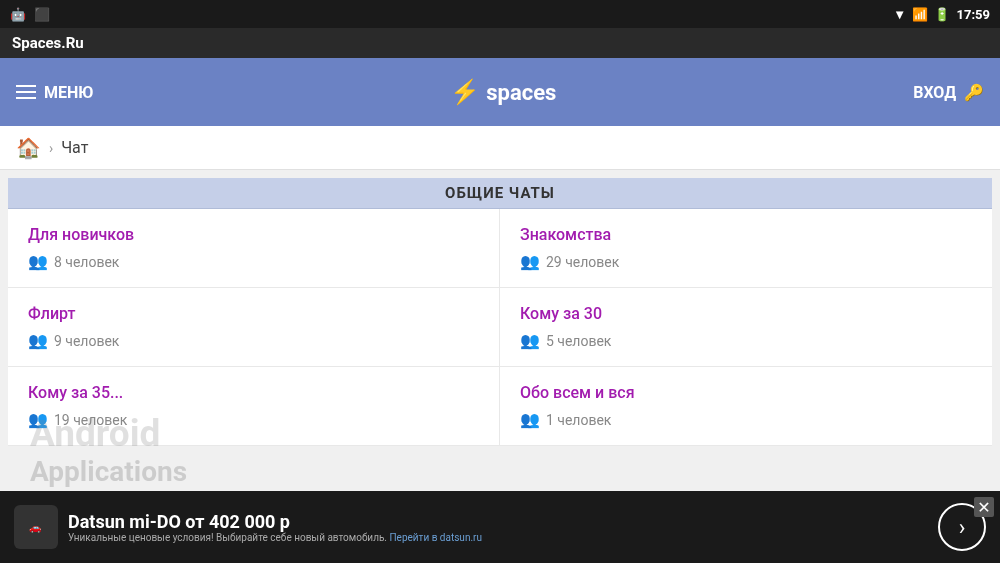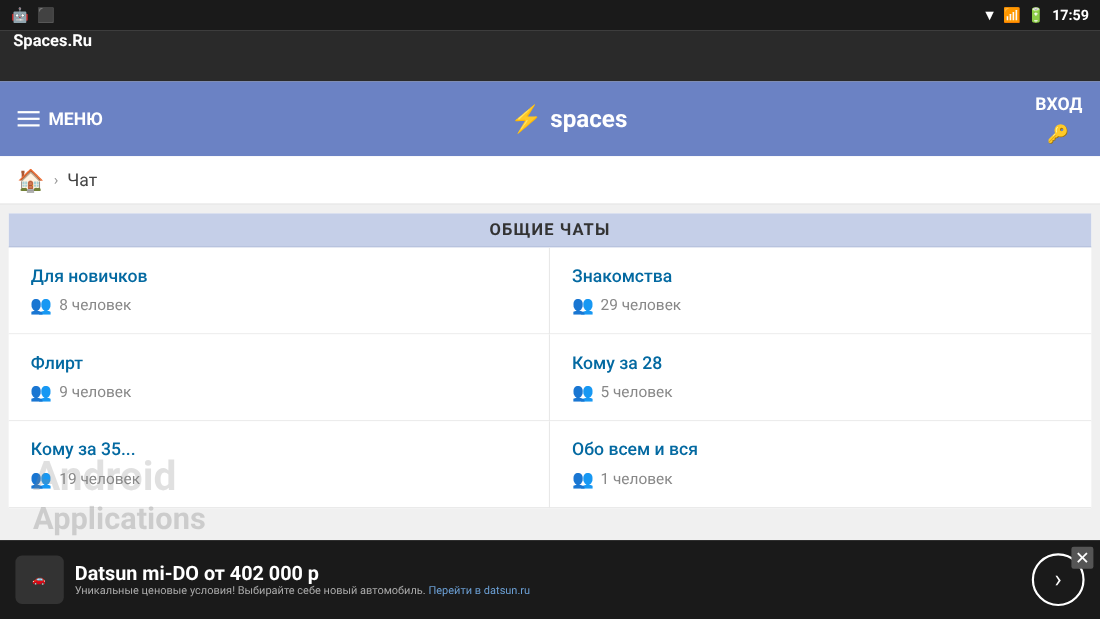--- a/index.html
+++ b/index.html
@@ -15,23 +15,23 @@
       padding: 0 10px;
       color: white;
       font-size: 13px;
     }
     #status-bar .left-icons { display: flex; gap: 8px; align-items: center; }
     #status-bar .right-info { display: flex; align-items: center; gap: 6px; font-size: 13px; font-weight: bold; }
 
     
     #title-bar {
       background: #2a2a2a;
-      height: 46px;
-      display: flex;
-      align-items: flex-start;
+      height: 30px;
+      display: flex;
+      align-items: center;
       padding: 0 12px;
       color: white;
       font-size: 15px;
       font-weight: bold;
     }
 
     
     #nav-bar {
       background: #6b82c4;
       height: 68px;
@@ -73,21 +73,20 @@
       font-size: 24px;
     }
     #nav-bar .login-btn {
       display: flex;
       align-items: center;
       gap: 8px;
       color: white;
       font-size: 16px;
       font-weight: bold;
       cursor: pointer;
-      flex-direction: column;
     }
 
     
     #breadcrumb {
       background: white;
       height: 44px;
       display: flex;
       align-items: center;
       padding: 0 16px;
       gap: 8px;
@@ -134,21 +133,21 @@
       border-bottom: 1px solid #e8e8e8;
       border-right: 1px solid #e8e8e8;
       cursor: pointer;
       background: white;
     }
     .chat-cell:nth-child(even) {
       border-right: none;
     }
     .chat-cell .chat-name {
       font-size: 16px;
-      color: #0369a1;
+      color: #a21caf;
       font-weight: 500;
       margin-bottom: 8px;
     }
     .chat-cell .chat-count {
       display: flex;
       align-items: center;
       gap: 6px;
       color: #888;
       font-size: 14px;
     }
@@ -301,21 +300,21 @@
       </div>
     </div>
       <div class="chat-cell">
       <div class="chat-name">Флирт</div>
       <div class="chat-count">
         <span class="people-icon">👥</span>
         <span>9 человек</span>
       </div>
     </div>
       <div class="chat-cell">
-      <div class="chat-name">Кому за 28</div>
+      <div class="chat-name">Кому за 30</div>
       <div class="chat-count">
         <span class="people-icon">👥</span>
         <span>5 человек</span>
       </div>
     </div>
       <div class="chat-cell">
       <div class="chat-name">Кому за 35...</div>
       <div class="chat-count">
         <span class="people-icon">👥</span>
         <span>19 человек</span>

